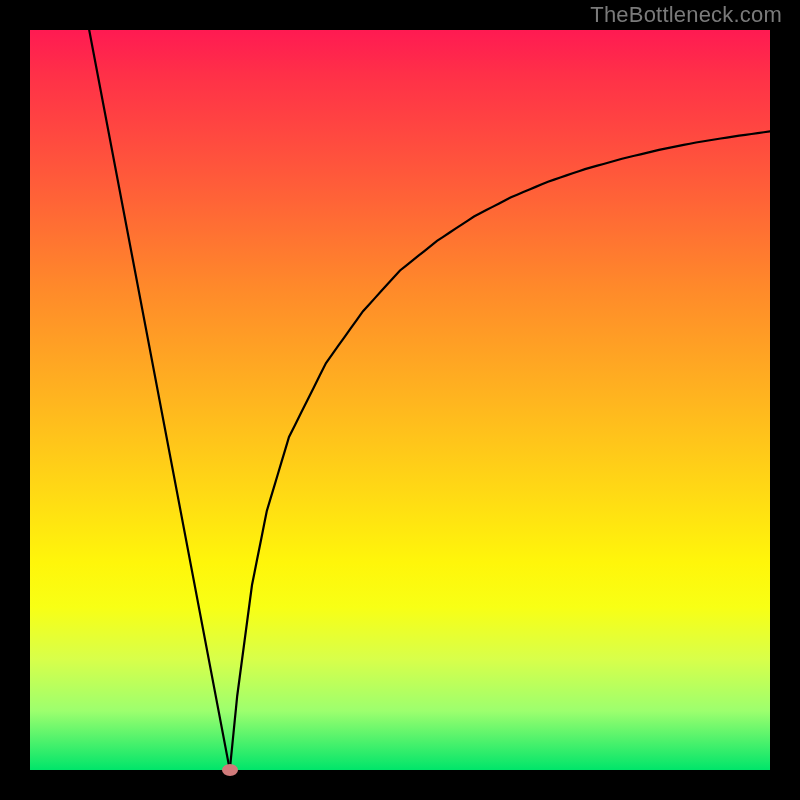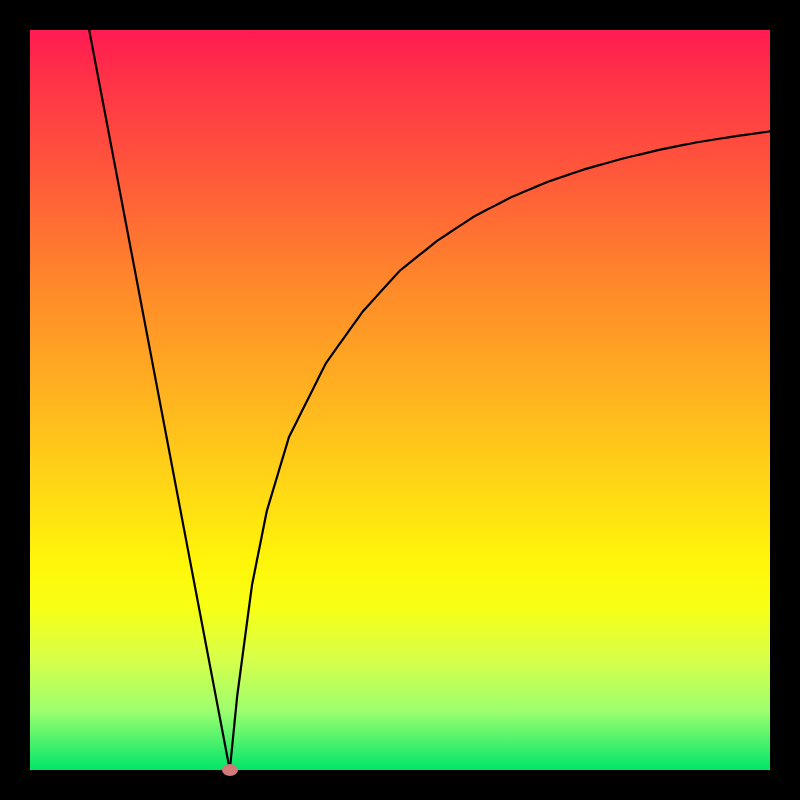--- a/index.html
+++ b/index.html
@@ -59,20 +59,21 @@
     border-radius: 50%;
     background: #d07a7a;
     transform: translate(-50%, -50%);
   }
 </style>
 </head>
 <body>
 
 <div class="frame">
 
+  <div class="watermark">TheBottleneck.com</div>
 
   <div class="plot-area">
     <svg viewBox="0 0 740 740" preserveAspectRatio="none">
       <path id="left-line" fill="none" stroke="#000" stroke-width="2.2" stroke-linecap="round" d="M59.20 0.00 L199.80 740.00"></path>
       <path id="right-curve" fill="none" stroke="#000" stroke-width="2.2" stroke-linecap="round" d="M199.80 740.00 L201.03 727.67 L202.27 715.33 L203.50 703.00 L204.73 690.67 L205.97 678.33 L207.20 666.00 L209.67 647.50 L212.13 629.00 L214.60 610.50 L217.07 592.00 L219.53 573.50 L222.00 555.00 L224.47 542.67 L226.93 530.33 L229.40 518.00 L231.87 505.67 L234.33 493.33 L236.80 481.00 L240.50 468.67 L244.20 456.33 L247.90 444.00 L251.60 431.67 L255.30 419.33 L259.00 407.00 L265.17 394.67 L271.33 382.33 L277.50 370.00 L283.67 357.67 L289.83 345.33 L296.00 333.00 L302.17 324.37 L308.33 315.73 L314.50 307.10 L320.67 298.47 L326.83 289.83 L333.00 281.20 L339.17 274.42 L345.33 267.63 L351.50 260.85 L357.67 254.07 L363.83 247.28 L370.00 240.50 L376.17 235.57 L382.33 230.63 L388.50 225.70 L394.67 220.77 L400.83 215.83 L407.00 210.90 L413.17 206.83 L419.33 202.76 L425.50 198.69 L431.67 194.62 L437.83 190.55 L444.00 186.48 L450.17 183.27 L456.33 180.07 L462.50 176.86 L468.67 173.65 L474.83 170.45 L481.00 167.24 L487.17 164.65 L493.33 162.06 L499.50 159.47 L505.67 156.88 L511.83 154.29 L518.00 151.70 L524.17 149.60 L530.33 147.51 L536.50 145.41 L542.67 143.31 L548.83 141.22 L555.00 139.12 L561.17 137.39 L567.33 135.67 L573.50 133.94 L579.67 132.21 L585.83 130.49 L592.00 128.76 L598.17 127.28 L604.33 125.80 L610.50 124.32 L616.67 122.84 L622.83 121.36 L629.00 119.88 L635.17 118.65 L641.33 117.41 L647.50 116.18 L653.67 114.95 L659.83 113.71 L666.00 112.48 L672.17 111.49 L678.33 110.51 L684.50 109.52 L690.67 108.53 L696.83 107.55 L703.00 106.56 L709.17 105.70 L715.33 104.83 L721.50 103.97 L727.67 103.11 L733.83 102.24 L740.00 101.38"></path>
     </svg>
     <div id="marker" class="marker" style="left: 199.8px; top: 740px;"></div>
   </div>
 
 </div>

